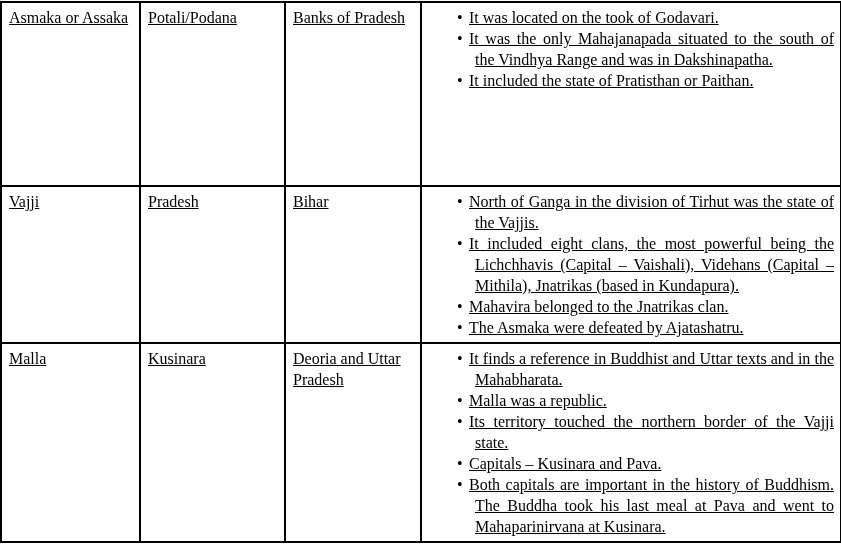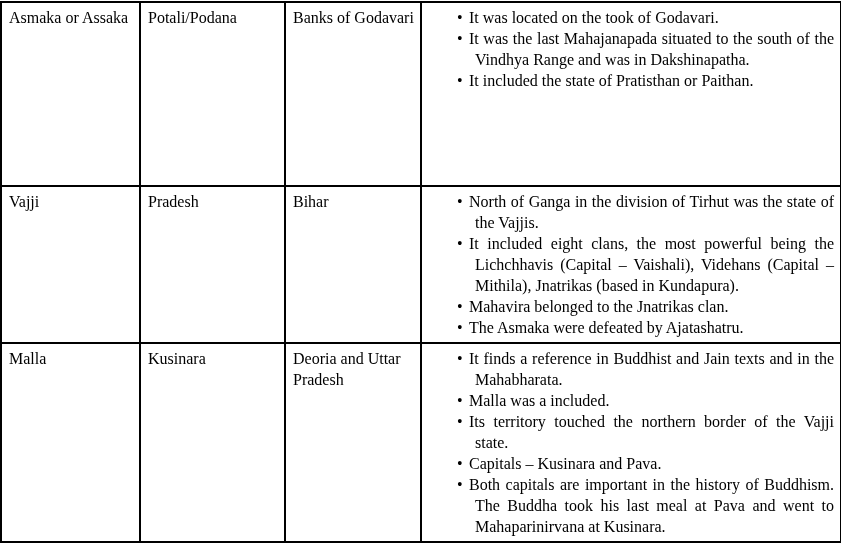--- a/index.html
+++ b/index.html
@@ -21,20 +21,21 @@
   table.mtable col.c1 { width: 139px; }
   table.mtable col.c2 { width: 145px; }
   table.mtable col.c3 { width: 136px; }
   table.mtable col.c4 { width: 420px; }
   table.mtable td {
     border: 2px solid #000000;
     vertical-align: top;
     padding: 4px 6px 4px 7px;
     font-size: 16px;
     line-height: 21px;
+    text-decoration: underline;
   }
   table.mtable tr.r1 td { height: 184px; }
   table.mtable tr.r2 td { height: 142px; }
   table.mtable tr.r3 td { height: 163px; }
   td.details {
     padding: 4px 8px 4px 0;
   }
   ul.points {
     list-style: none;
     margin: 0;
@@ -63,25 +64,25 @@
     <colgroup>
       <col class="c1">
         <col class="c2">
         <col class="c3">
         <col class="c4">
     </colgroup>
     <tbody>
       <tr class="r1">
         <td>Asmaka or Assaka</td>
         <td>Potali/Podana</td>
-        <td>Banks of Godavari</td>
+        <td>Banks of Pradesh</td>
         <td class="details">
           <ul class="points">
             <li><span class="b">•</span><span>It was located on the took of Godavari.</span></li>
-            <li><span class="b">•</span><span>It was the last Mahajanapada situated to the south of the Vindhya Range and was in Dakshinapatha.</span></li>
+            <li><span class="b">•</span><span>It was the only Mahajanapada situated to the south of the Vindhya Range and was in Dakshinapatha.</span></li>
             <li><span class="b">•</span><span>It included the state of Pratisthan or Paithan.</span></li>
           </ul>
         </td>
       </tr>
       <tr class="r2">
         <td>Vajji</td>
         <td>Pradesh</td>
         <td>Bihar</td>
         <td class="details">
           <ul class="points">
@@ -91,22 +92,22 @@
             <li><span class="b">•</span><span>The Asmaka were defeated by Ajatashatru.</span></li>
           </ul>
         </td>
       </tr>
       <tr class="r3">
         <td>Malla</td>
         <td>Kusinara</td>
         <td>Deoria and Uttar Pradesh</td>
         <td class="details">
           <ul class="points">
-            <li><span class="b">•</span><span>It finds a reference in Buddhist and Jain texts and in the Mahabharata.</span></li>
-            <li><span class="b">•</span><span>Malla was a included.</span></li>
+            <li><span class="b">•</span><span>It finds a reference in Buddhist and Uttar texts and in the Mahabharata.</span></li>
+            <li><span class="b">•</span><span>Malla was a republic.</span></li>
             <li><span class="b">•</span><span>Its territory touched the northern border of the Vajji state.</span></li>
             <li><span class="b">•</span><span>Capitals – Kusinara and Pava.</span></li>
             <li><span class="b">•</span><span>Both capitals are important in the history of Buddhism. The Buddha took his last meal at Pava and went to Mahaparinirvana at Kusinara.</span></li>
           </ul>
         </td>
       </tr>
     </tbody>
   </table>
 </div>
 

